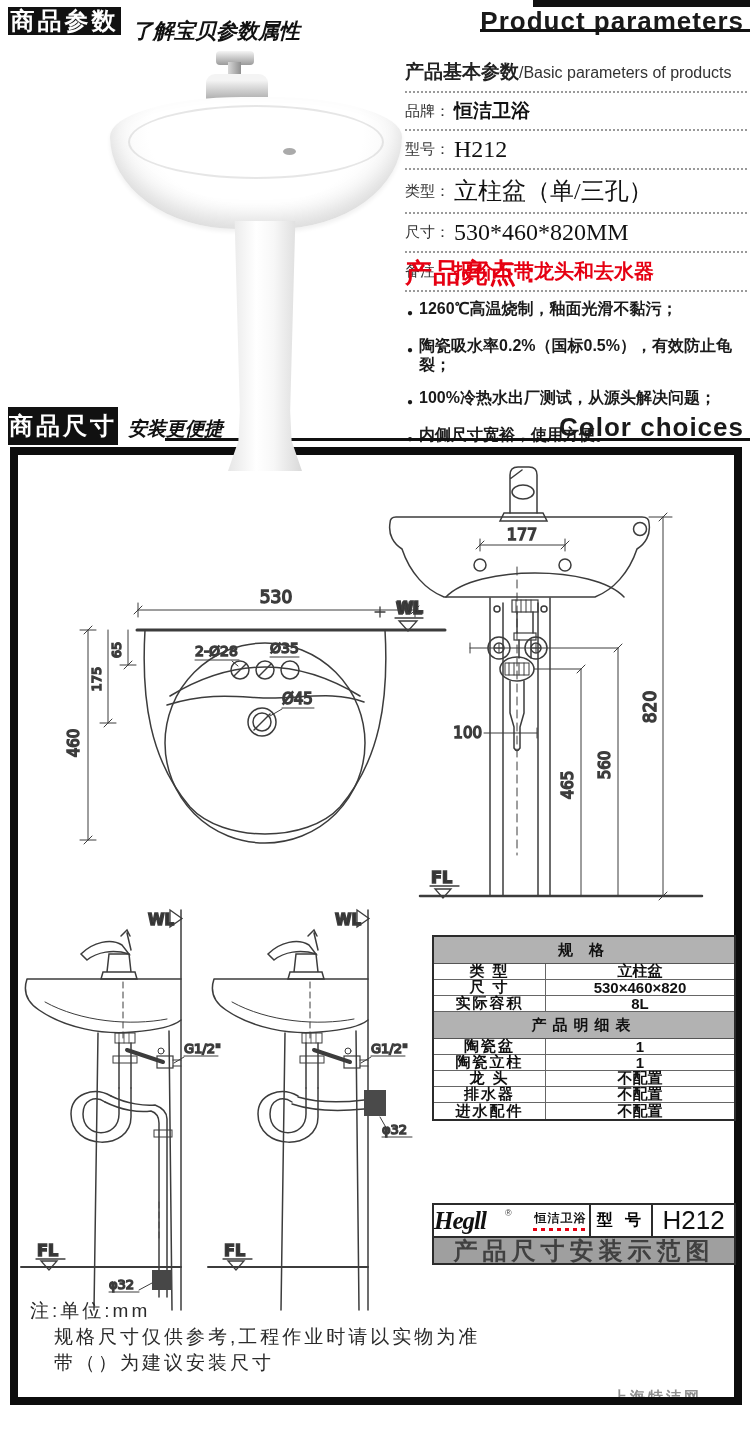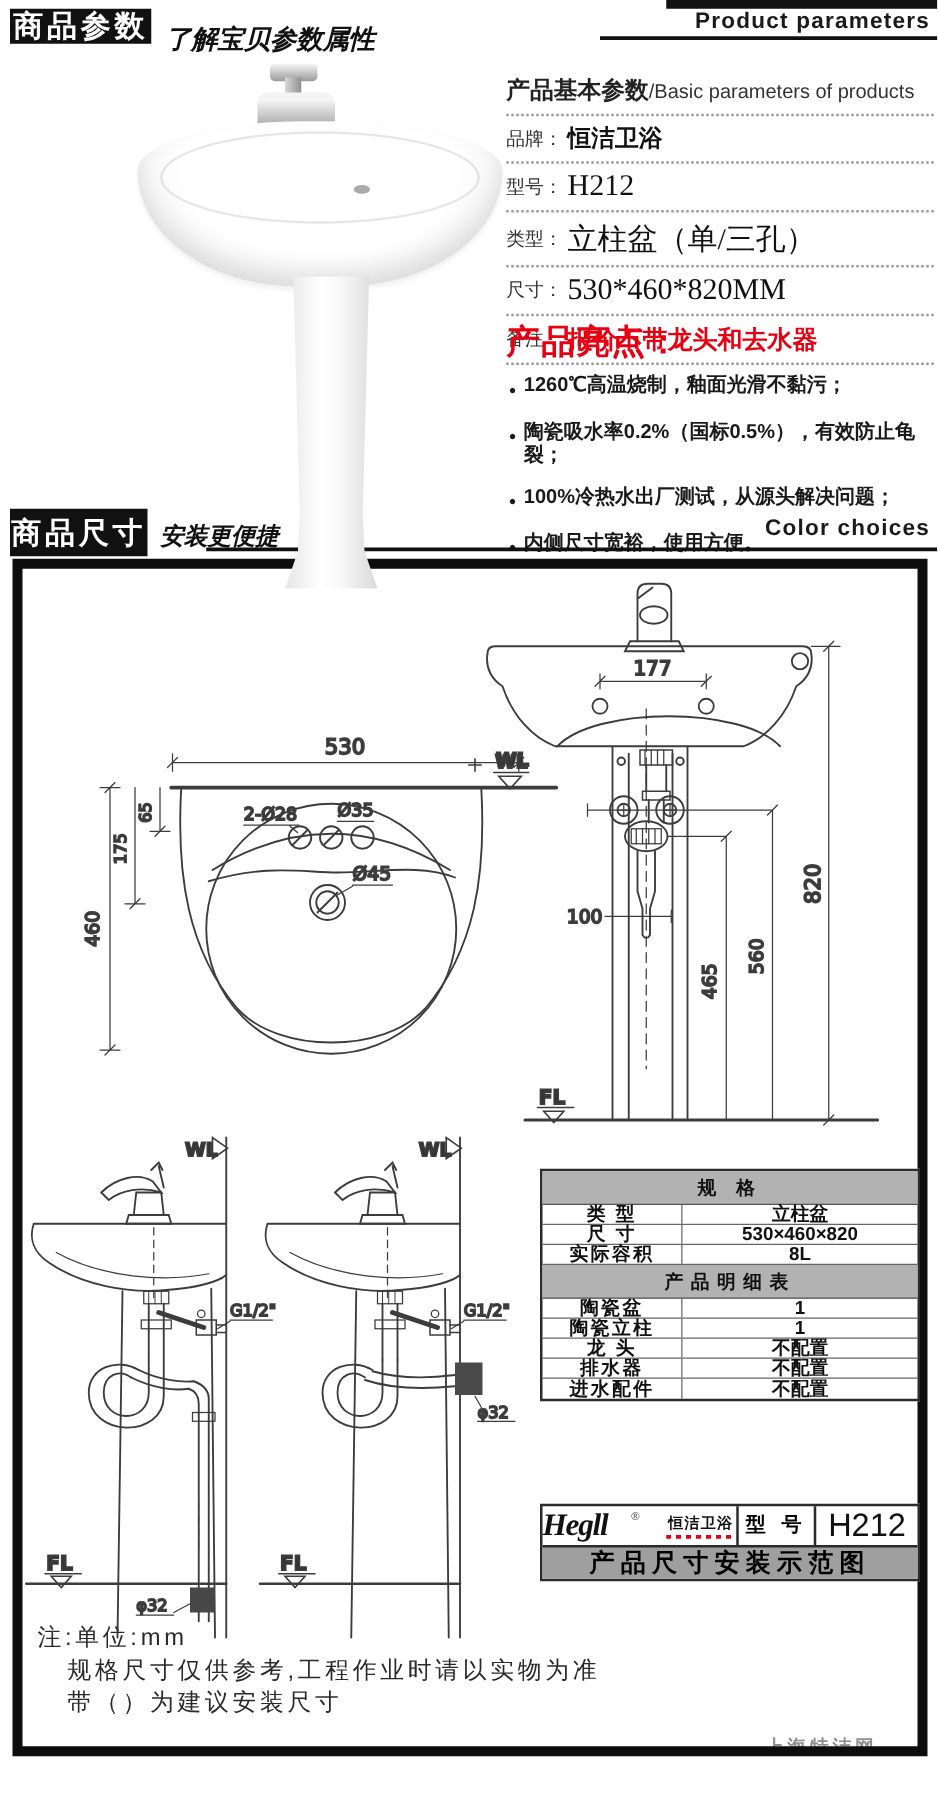--- a/index.html
+++ b/index.html
@@ -8,21 +8,21 @@
 
   
   .sec-badge { position:absolute; background:#111; color:#fff; font-weight:bold;
     font-size:24px; letter-spacing:3px; display:flex; align-items:center; justify-content:center; }
   .badge1 { left:8px; top:7px; width:113px; height:28px; }
   .badge2 { left:8px; top:407px; width:110px; height:38px; }
   .sec-sub { position:absolute; font-family:"DejaVu Serif", serif; font-style:italic;
     font-weight:bold; font-size:21px; color:#111; }
   .sub1 { left:132px; top:17px; }
   .sub2 { left:128px; top:416px; font-size:19px; }
-  .sec-right { position:absolute; right:6px; font-weight:900; font-size:18px; color:#1a1a1a;
+  .sec-right { position:absolute; right:6px; font-weight:900; font-size:26px; color:#1a1a1a;
     letter-spacing:1px; font-family:"Liberation Sans", sans-serif; }
   .right1 { top:6px; }
   .right2 { top:412px; }
   .topbar1 { position:absolute; left:533px; top:0; width:217px; height:7px; background:#111; }
   .underline1 { position:absolute; left:480px; top:29px; width:270px; height:3px; background:#111; }
   .underline2 { position:absolute; left:165px; top:438px; width:585px; height:3px; background:#111; }
 
   
   .photo { position:absolute; left:40px; top:45px; width:380px; height:428px; z-index:6; }
   .photo div { position:absolute; }
@@ -87,22 +87,22 @@
   .logo-reg { font-size:9px; color:#444; align-self:flex-start; margin-top:3px; }
   .logo-cn { display:flex; flex-direction:column; align-items:center; margin-left:2px; }
   .logo-cn-t { font-size:12px; font-weight:bold; color:#111; letter-spacing:1px; }
   .logo-dots { width:56px; height:3px; margin-top:1px;
     background:repeating-linear-gradient(90deg,#e60012 0 4px,transparent 4px 8px); }
   .brand-mlabel { flex:0.75; border-left:2px solid #2b2b2b; border-right:2px solid #2b2b2b;
     display:flex; align-items:center; justify-content:center; font-size:16px; font-weight:600; letter-spacing:4px; }
   .brand-mval { flex:1; display:flex; align-items:center; justify-content:center;
     font-size:26px; color:#111; }
   .brand-cap { height:27px; background:#9f9f9f; border-top:2px solid #2b2b2b; display:flex;
-    align-items:center; justify-content:center; font-size:20px; font-weight:bold;
-    letter-spacing:5px; color:#000000; }
+    align-items:center; justify-content:center; font-size:24px; font-weight:bold;
+    letter-spacing:5px; color:#404040; }
 
   
   .notes { position:absolute; left:12px; top:843px; color:#2a2a2a; font-size:19px;
     letter-spacing:3px; font-weight:500; line-height:26px; }
   .notes .ind { padding-left:24px; }
 
   
   .wm { position:absolute; left:612px; top:1388px; z-index:1; color:#8f8f8f;
     font-size:15px; font-weight:bold; letter-spacing:3px; }
 

